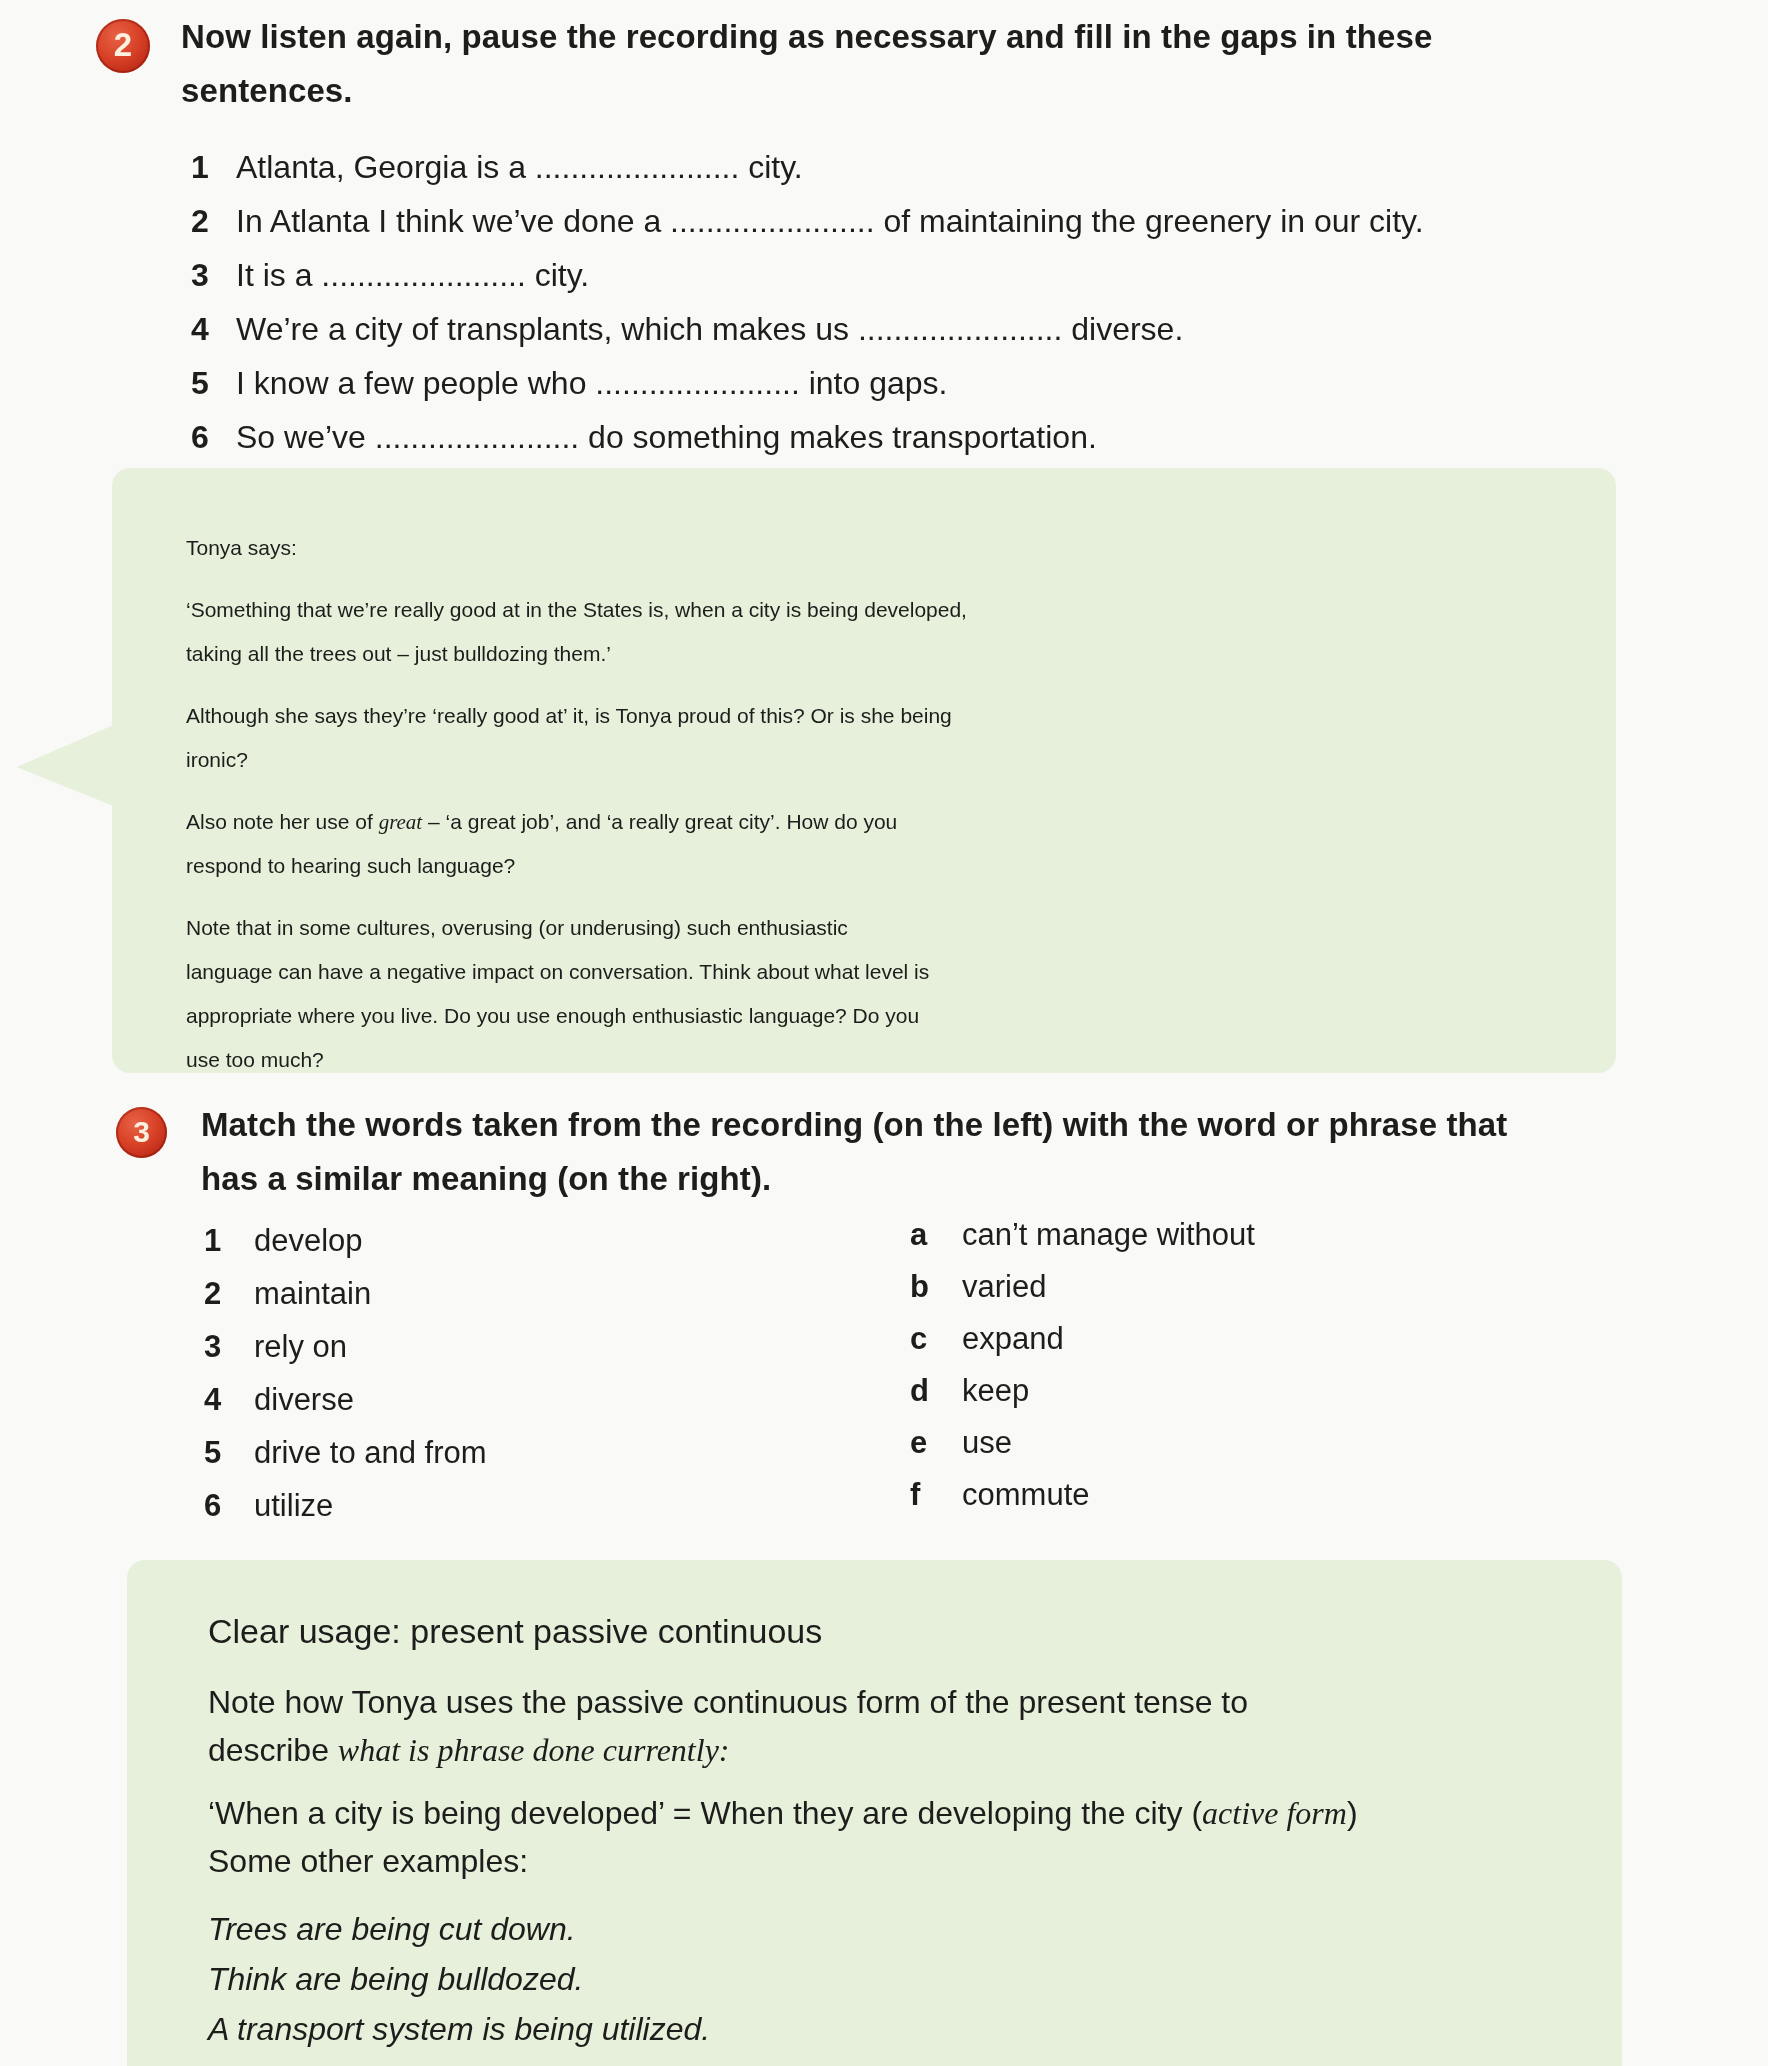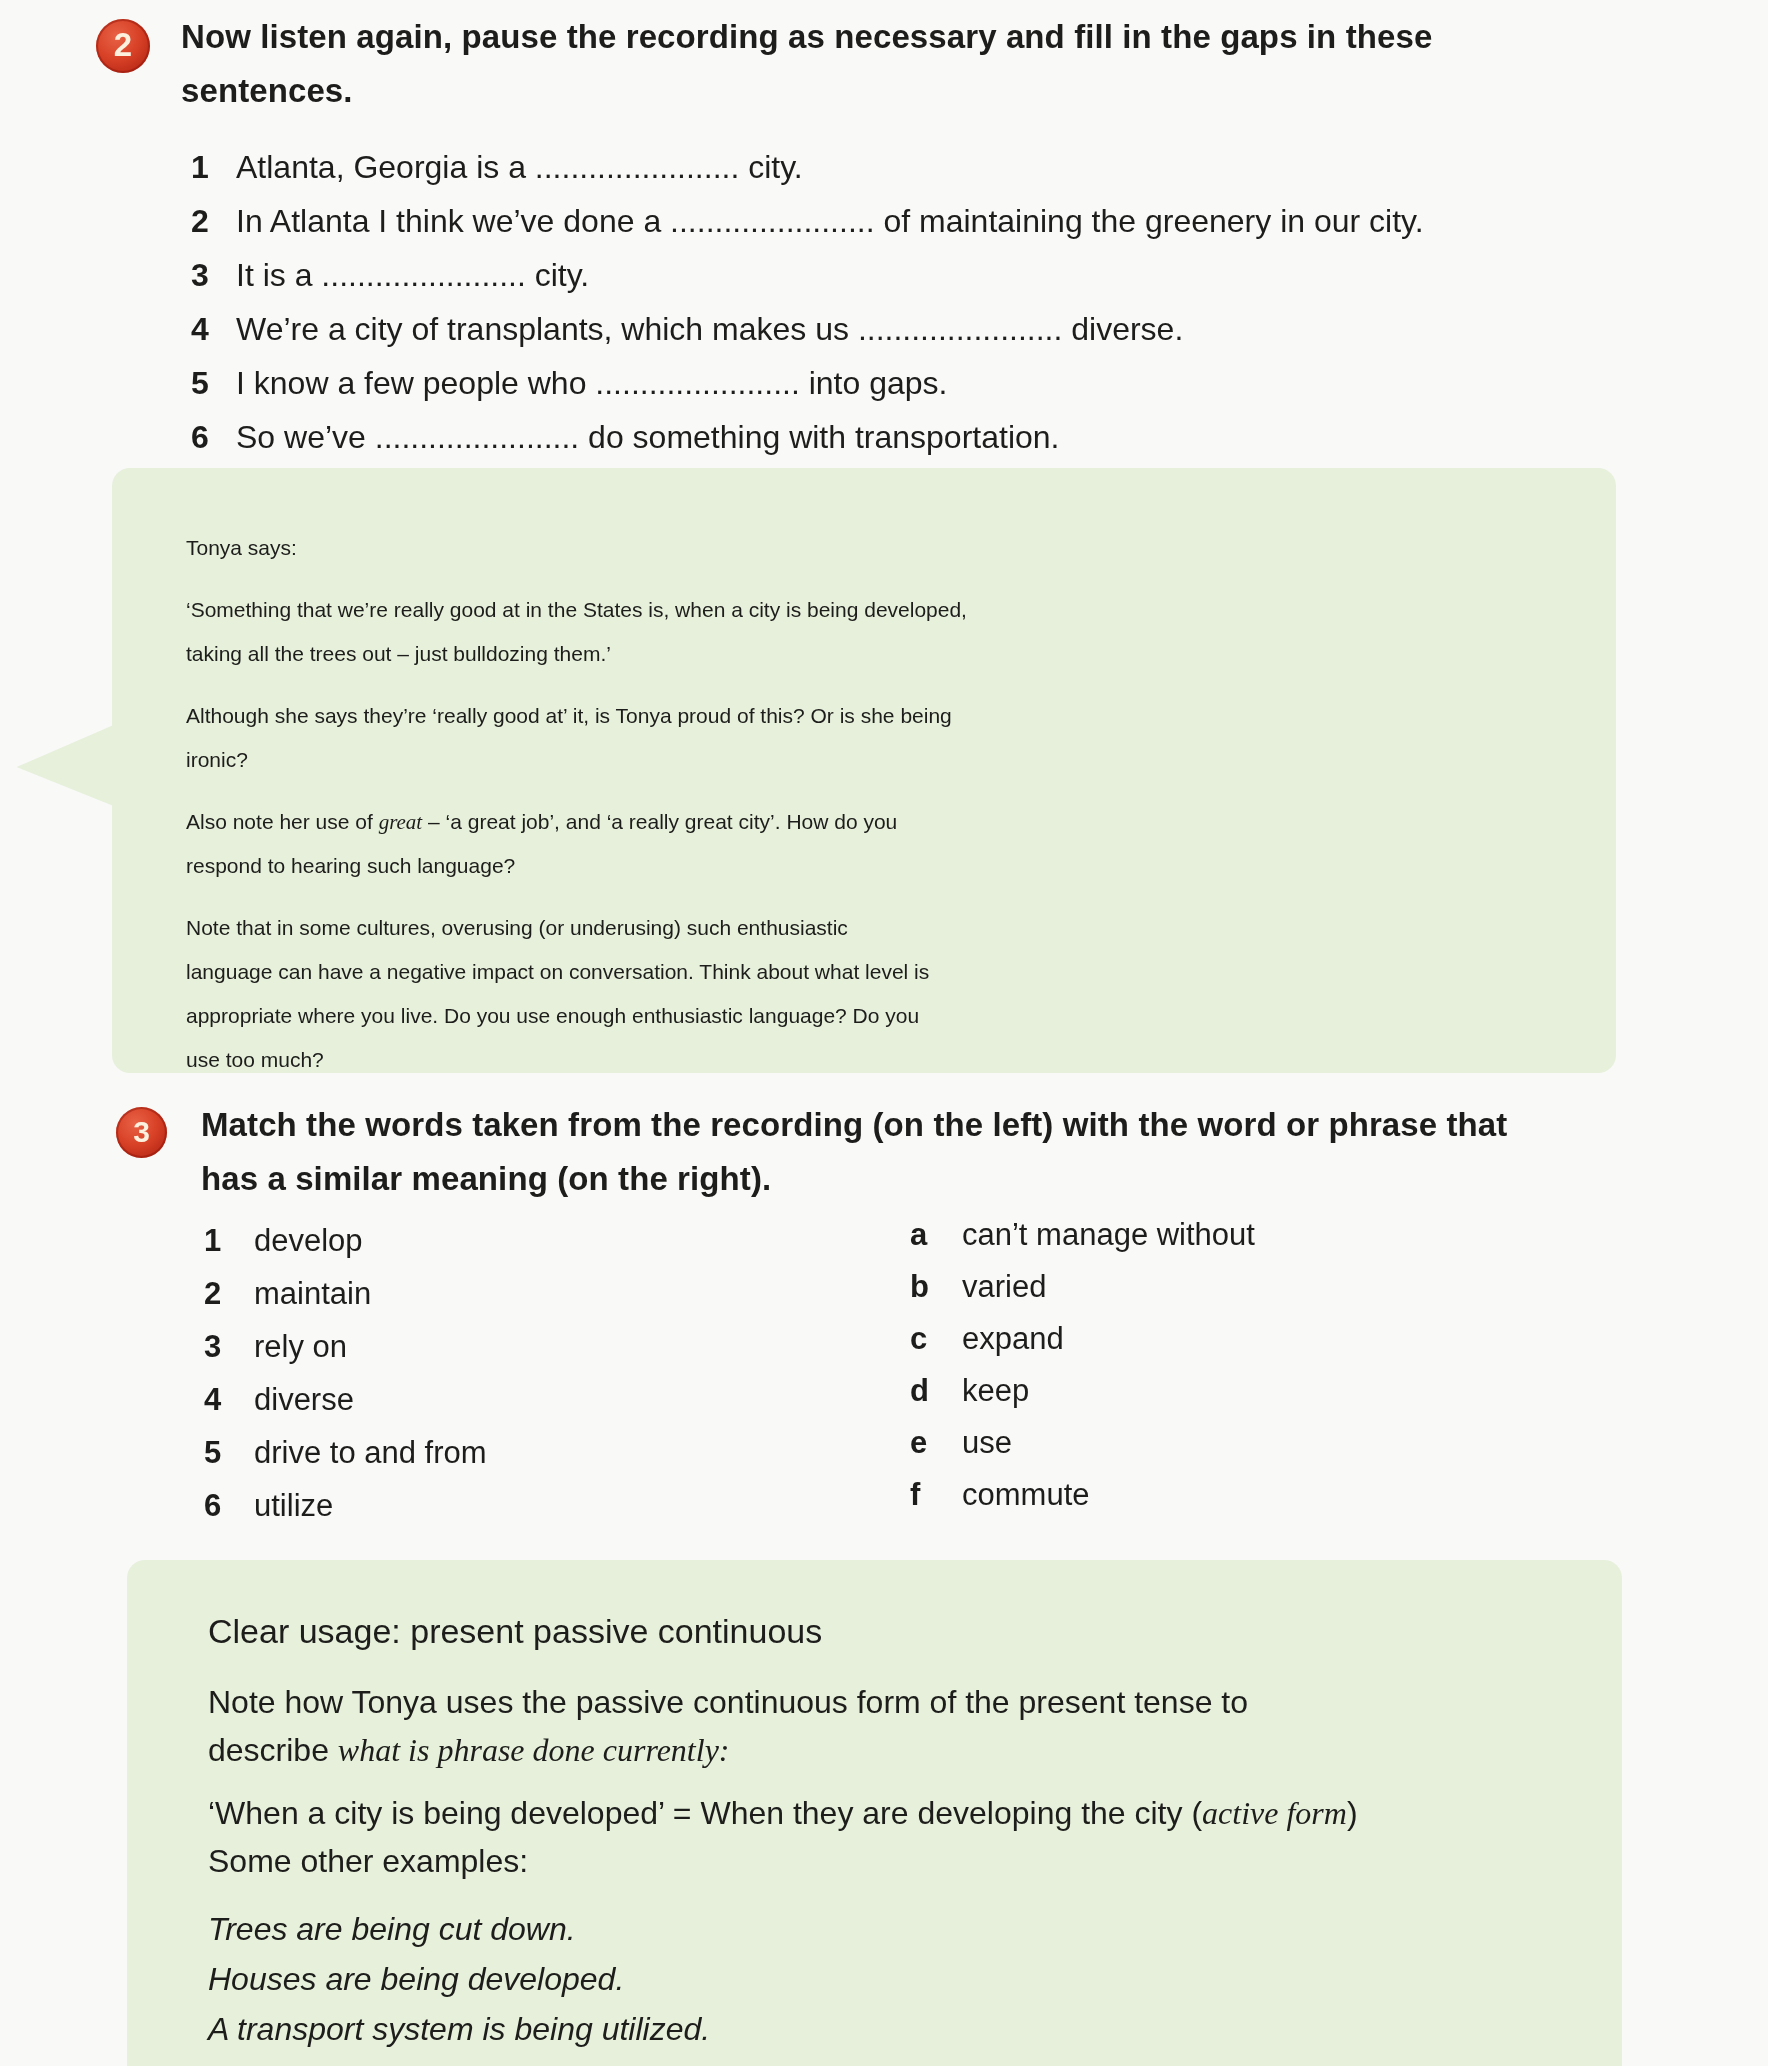--- a/index.html
+++ b/index.html
@@ -180,21 +180,21 @@
     <div class="sent-row">
       <span class="sent-num">4</span>
       <span class="sent-text">We’re a city of transplants, which makes us ....................... diverse.</span>
     </div>
     <div class="sent-row">
       <span class="sent-num">5</span>
       <span class="sent-text">I know a few people who ....................... into gaps.</span>
     </div>
     <div class="sent-row">
       <span class="sent-num">6</span>
-      <span class="sent-text">So we’ve ....................... do something with transportation.</span>
+      <span class="sent-text">So we’ve ....................... do something makes transportation.</span>
     </div>
   </div>
 
   <div id="tonya-box"></div>
   <div id="tonya-tail"></div>
 
   <div id="tonya-content">
     <p>Tonya says:</p>
     <p><span>‘Something that we’re really good at in the States is, when a city is being developed,</span><br>
       <span>taking all the trees out – just bulldozing them.’</span></p>
@@ -275,19 +275,19 @@
 
   <div id="clear-content">
     <div id="clear-heading">Clear usage: present passive continuous</div>
     <div id="clear-note">
       <div class="clear-line">Note how Tonya uses the passive continuous form of the present tense to</div>
       <div class="clear-line"><span>describe </span><span class="it">what is phrase done currently:</span></div>
     </div>
     <div class="clear-line" id="clear-example"><span>‘When a city is being developed’ = When they are developing the city (</span><span class="it">active form</span><span>)</span></div>
     <div class="clear-line" id="clear-someother">Some other examples:</div>
     <div class="usage-example">Trees are being cut down.</div>
-    <div class="usage-example">Houses are being developed.</div>
+    <div class="usage-example">Think are being bulldozed.</div>
     <div class="usage-example">A transport system is being utilized.</div>
     <div class="usage-example">Shops are being closed.</div>
   </div>
 
 </div>
 
 
 </body></html>

